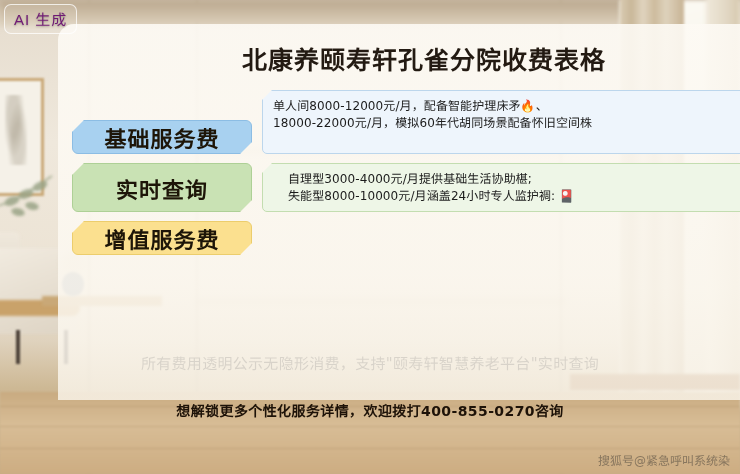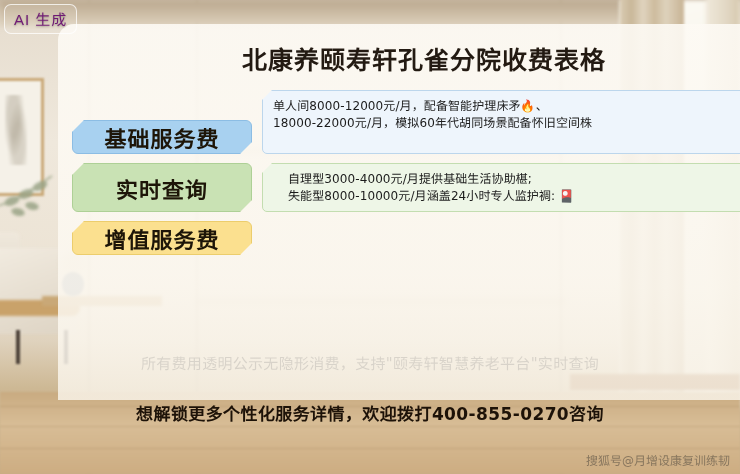--- a/index.html
+++ b/index.html
@@ -145,21 +145,21 @@
   .desc div{overflow:hidden;text-overflow:clip;}
 
   
   .note{
     position:absolute;left:0;right:0;top:352px;text-align:center;
     font-size:15px;color:#231a12;letter-spacing:.3px;
     font-family:"DejaVu Sans","Liberation Sans",sans-serif;
   }
   .cta{
     position:absolute;left:0;right:0;top:400px;text-align:center;z-index:12;
-    font-size:17px;font-weight:bold;color:#1d1208;letter-spacing:.4px;
+    font-size:14px;font-weight:bold;color:#1d1208;letter-spacing:.4px;
     font-family:"DejaVu Sans","Liberation Sans",sans-serif;
   }
   .watermark{
     position:absolute;right:10px;bottom:6px;z-index:20;
     font-size:12px;color:rgba(90,80,68,.62);
     font-family:"DejaVu Sans","Liberation Sans",sans-serif;
   }
 </style>
 </head>
 <body>
@@ -233,13 +233,13 @@
         </div>
       </div>
       <div class="row">
         <div class="tag yellow">增值服务费</div>
       </div>
     </div>
 </div>
 
 <div class="note">所有费用透明公示无隐形消费，支持"颐寿轩智慧养老平台"实时查询</div>
 <div class="cta">想解锁更多个性化服务详情，欢迎拨打400-855-0270咨询</div>
-<div class="watermark">搜狐号@月增设康复训练韧</div>
+<div class="watermark">搜狐号@紧急呼叫系统染</div>
 
 </body></html>

